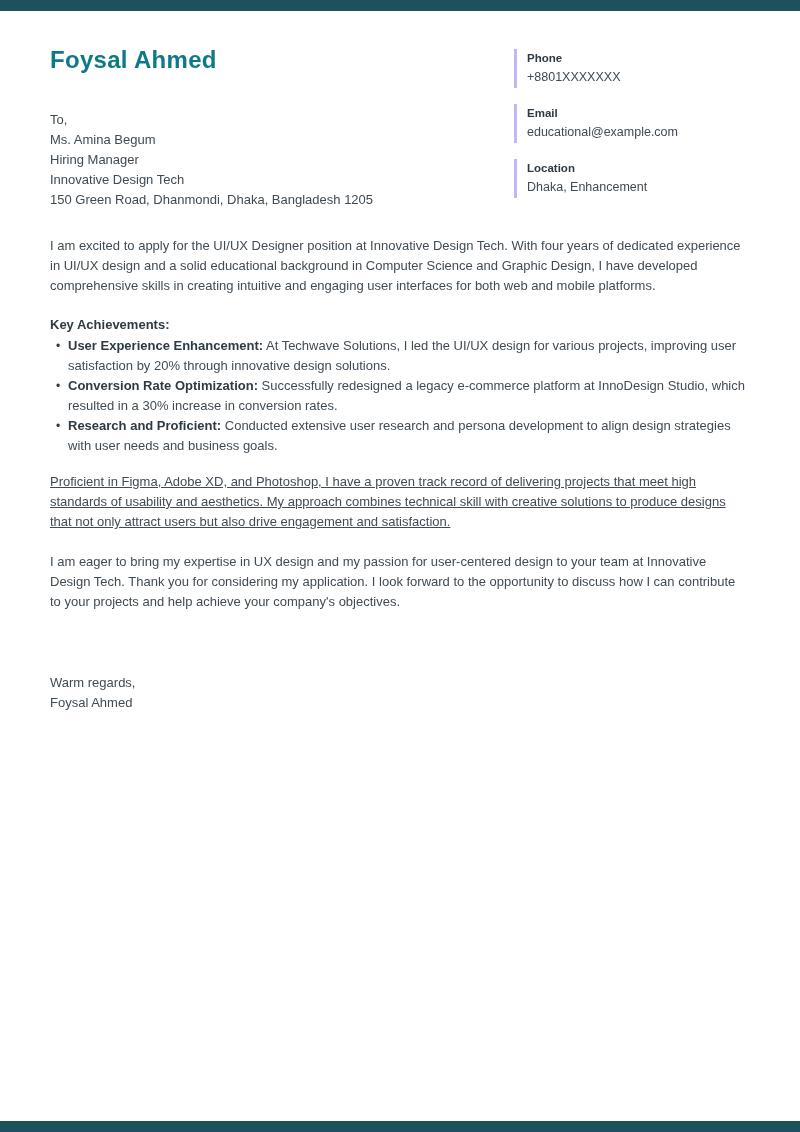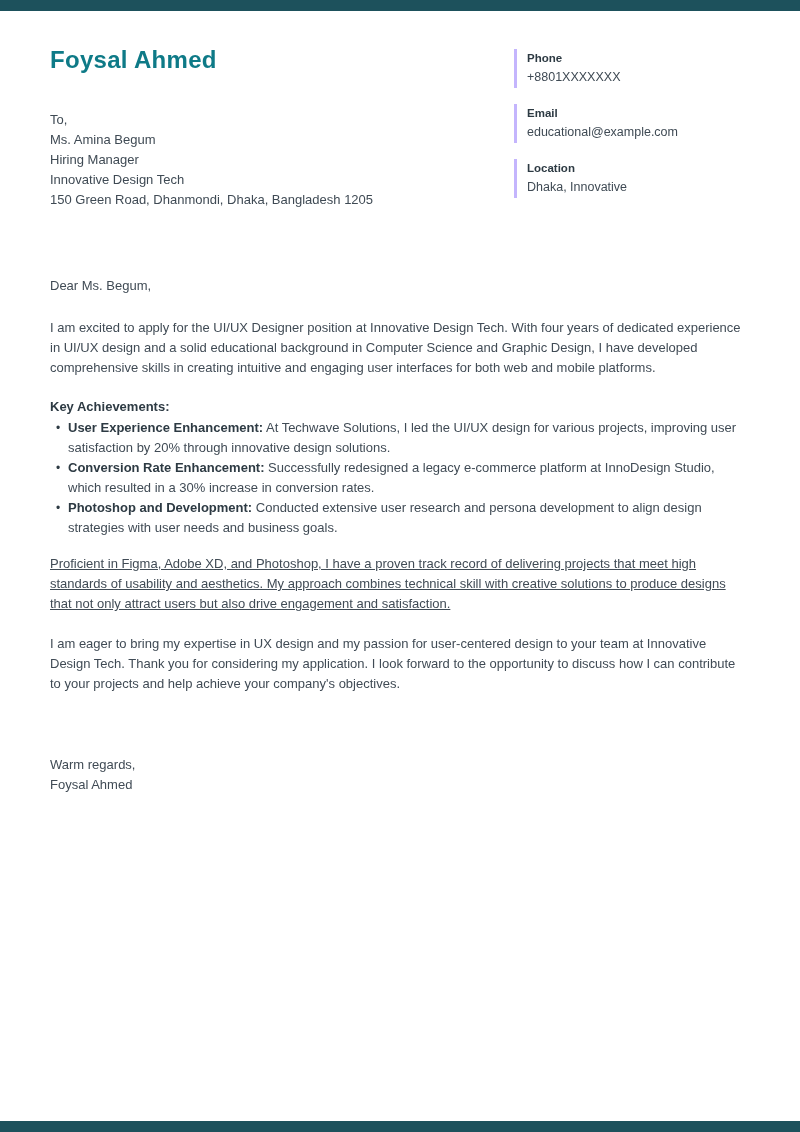--- a/index.html
+++ b/index.html
@@ -137,36 +137,35 @@
       <div class="contact-item">
         <div class="contact-label">Phone</div>
         <div class="contact-value">+8801XXXXXXX</div>
       </div>
       <div class="contact-item">
         <div class="contact-label">Email</div>
         <div class="contact-value">educational@example.com</div>
       </div>
       <div class="contact-item">
         <div class="contact-label">Location</div>
-        <div class="contact-value">Dhaka, Innovative</div>
+        <div class="contact-value">Dhaka, Enhancement</div>
       </div>
     </div>
   </div>
 
   <div class="letter">
-    <div class="salutation">Dear Ms. Begum,</div>
 
     <p class="para p1">I am excited to apply for the UI/UX Designer position at Innovative Design Tech. With four years of dedicated experience in UI/UX design and a solid educational background in Computer Science and Graphic Design, I have developed comprehensive skills in creating intuitive and engaging user interfaces for both web and mobile platforms.</p>
 
     <div class="ach-heading">Key Achievements:</div>
 
     <ul class="achievements">
       <li><span class="ach-label">User Experience Enhancement:</span><span> At Techwave Solutions, I led the UI/UX design for various projects, improving user satisfaction by 20% through innovative design solutions.</span></li>
-      <li><span class="ach-label">Conversion Rate Enhancement:</span><span> Successfully redesigned a legacy e-commerce platform at InnoDesign Studio, which resulted in a 30% increase in conversion rates.</span></li>
-      <li><span class="ach-label">Photoshop and Development:</span><span> Conducted extensive user research and persona development to align design strategies with user needs and business goals.</span></li>
+      <li><span class="ach-label">Conversion Rate Optimization:</span><span> Successfully redesigned a legacy e-commerce platform at InnoDesign Studio, which resulted in a 30% increase in conversion rates.</span></li>
+      <li><span class="ach-label">Research and Proficient:</span><span> Conducted extensive user research and persona development to align design strategies with user needs and business goals.</span></li>
     </ul>
 
     <p class="para p2">Proficient in Figma, Adobe XD, and Photoshop, I have a proven track record of delivering projects that meet high standards of usability and aesthetics. My approach combines technical skill with creative solutions to produce designs that not only attract users but also drive engagement and satisfaction.</p>
 
     <p class="para p3">I am eager to bring my expertise in UX design and my passion for user-centered design to your team at Innovative Design Tech. Thank you for considering my application. I look forward to the opportunity to discuss how I can contribute to your projects and help achieve your company's objectives.</p>
 
     <div class="closing">
       <div>Warm regards,</div>
       <div>Foysal Ahmed</div>
     </div>

